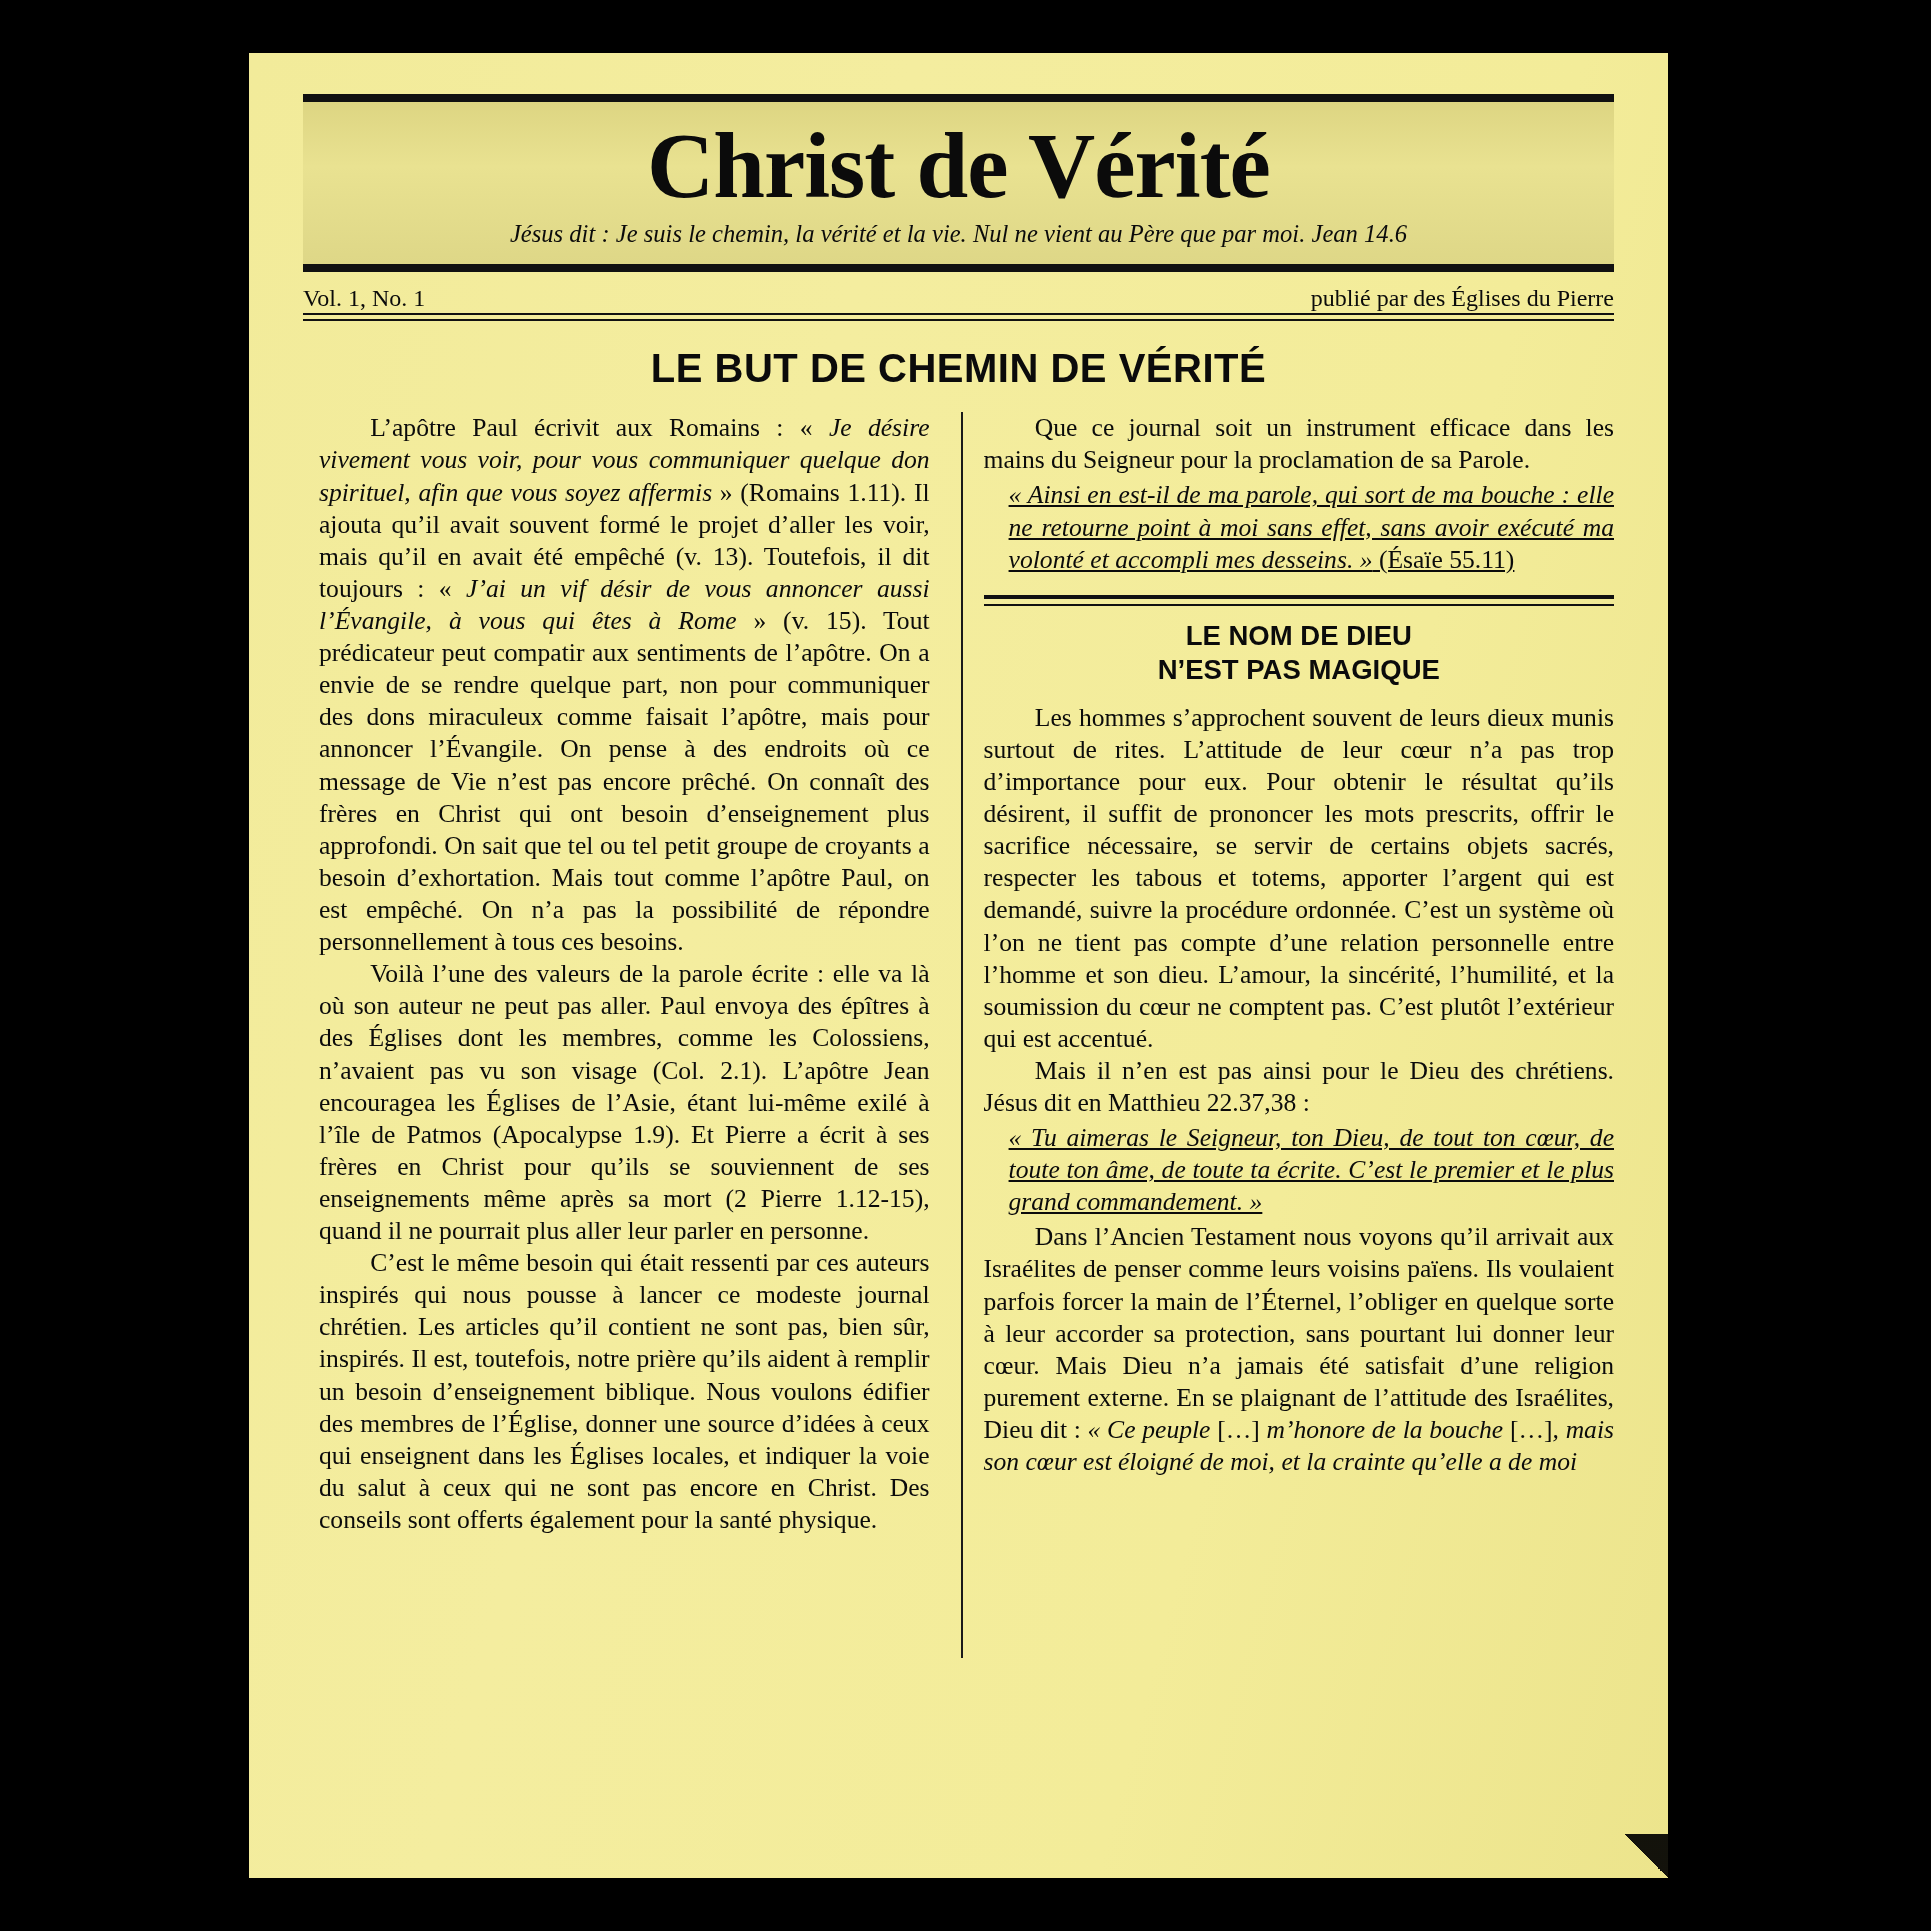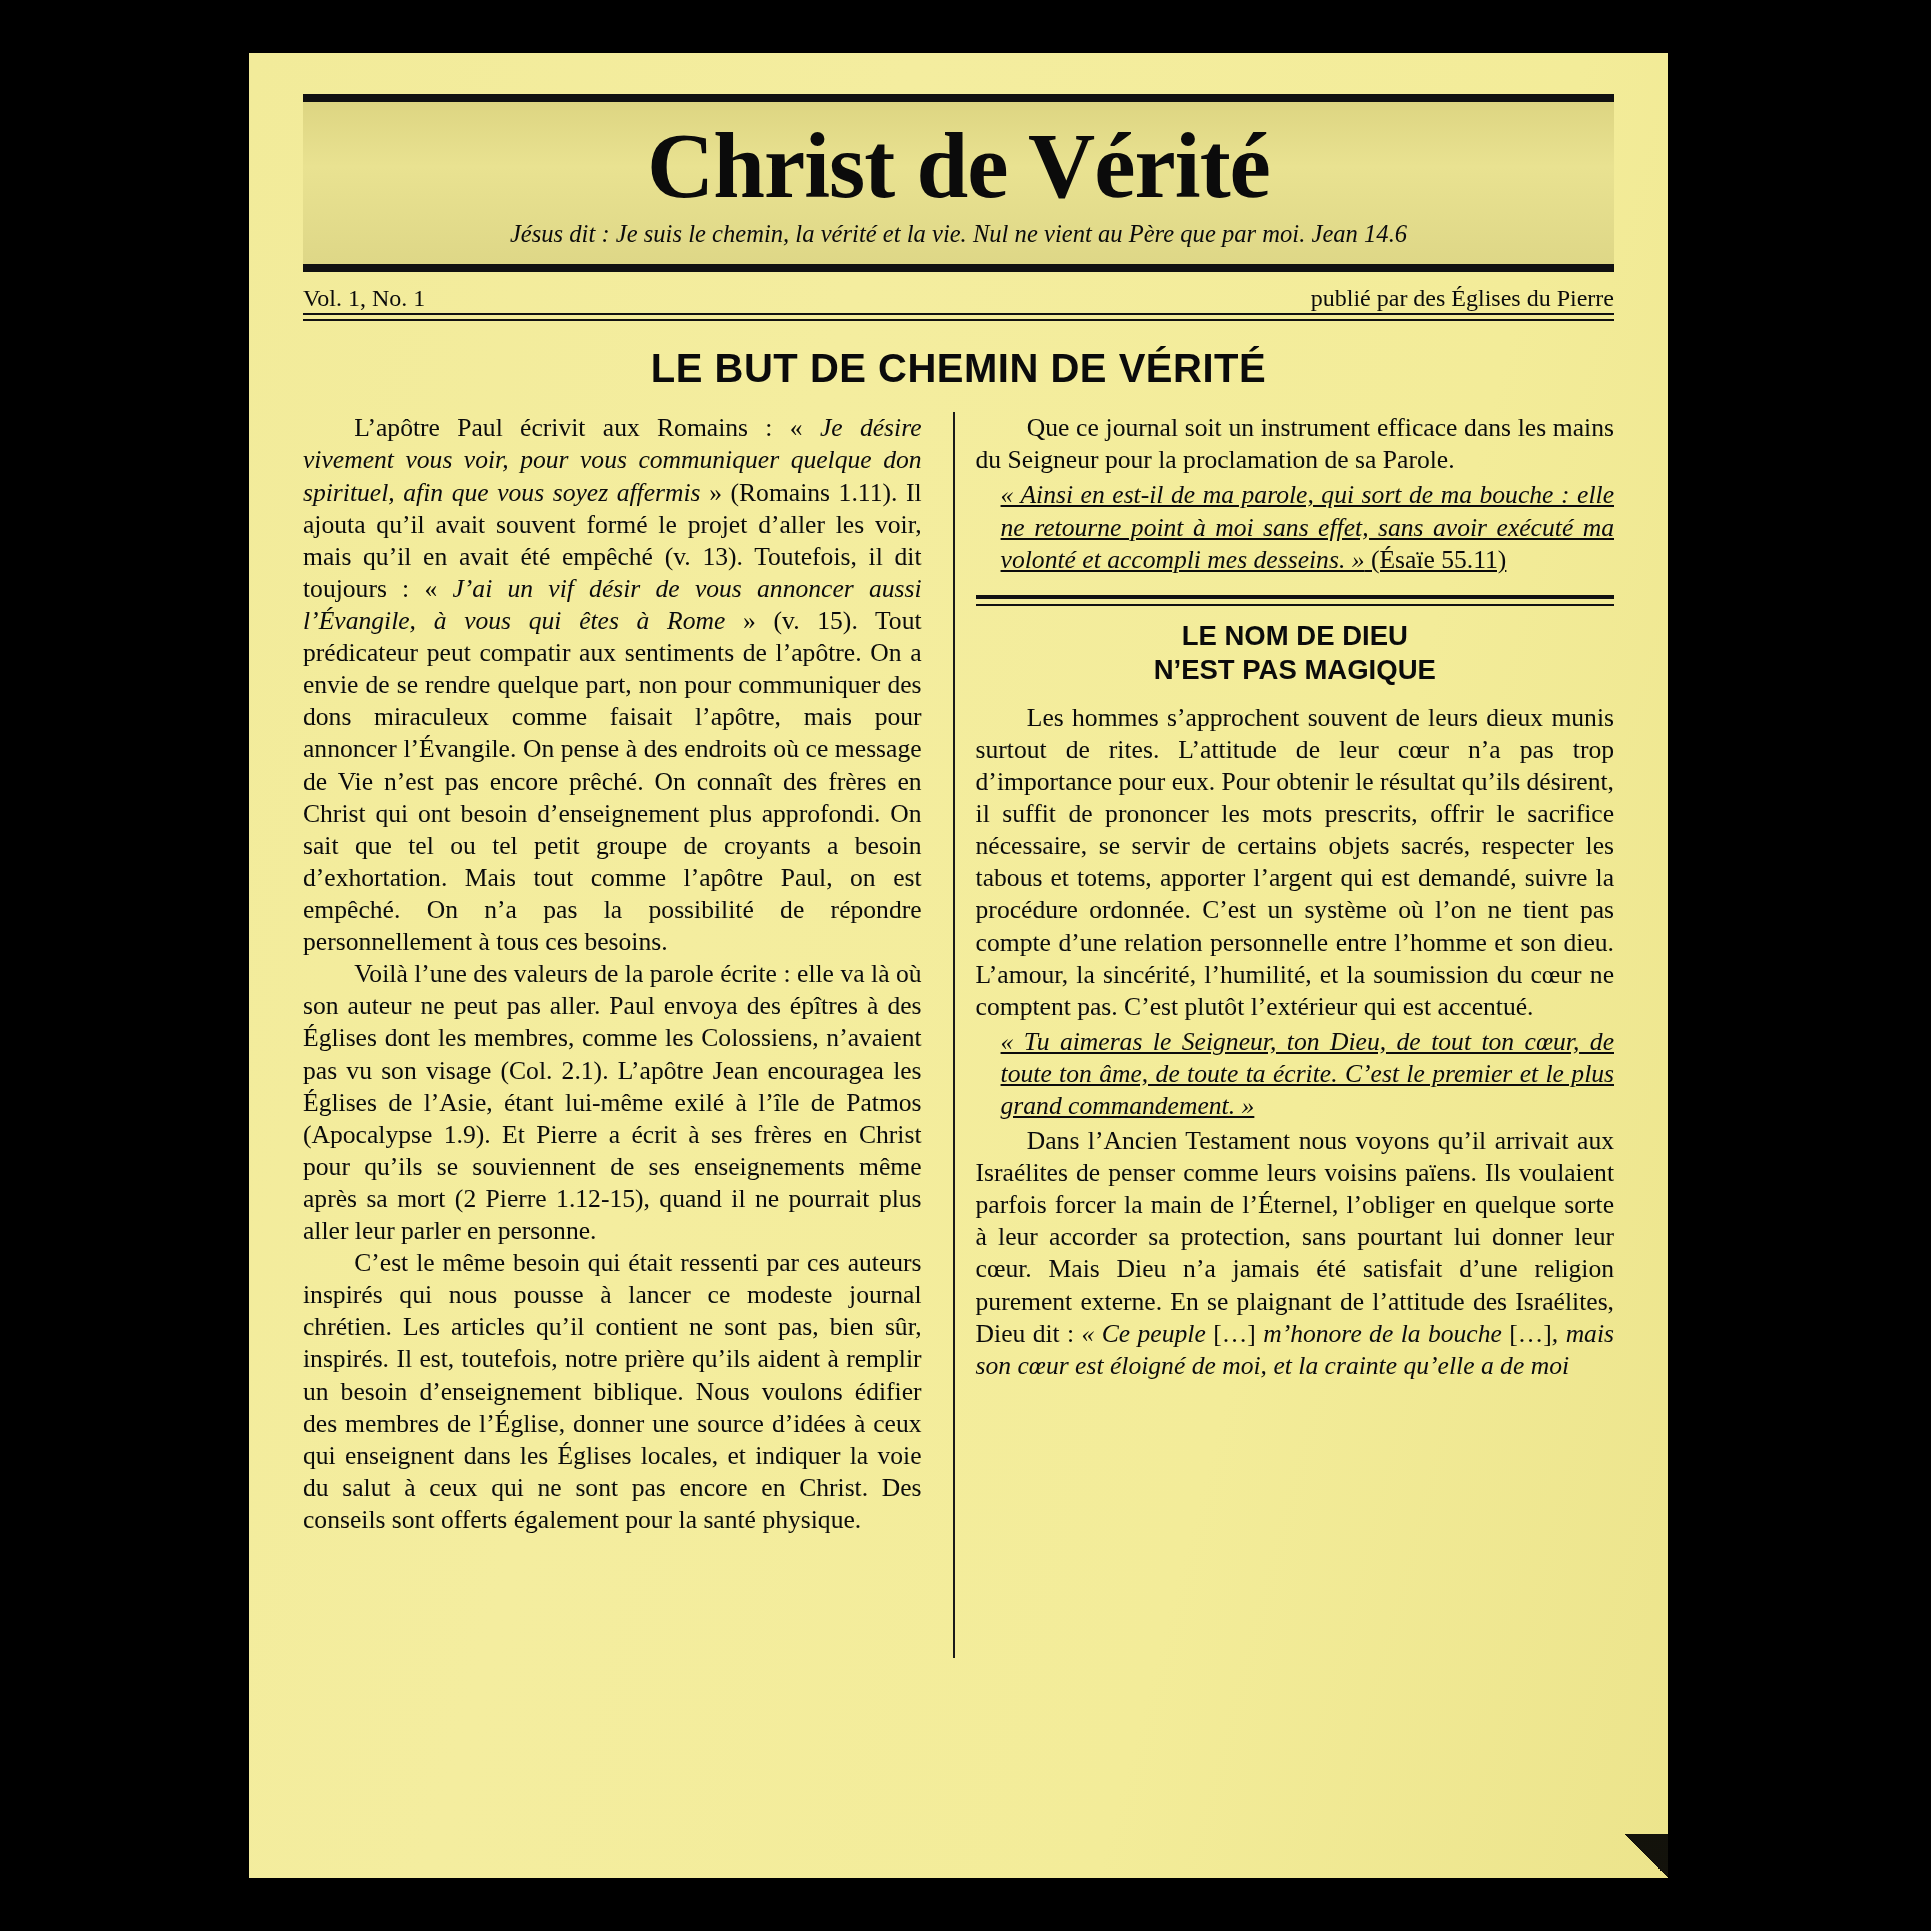--- a/index.html
+++ b/index.html
@@ -90,20 +90,21 @@
     letter-spacing: 0.5px;
     color: #0b0b0b;
     margin: 25px 0 21px 0;
   }
 
   
   .columns {
     display: flex;
     gap: 8px;
     height: 1246px;
+    margin-left: 16px;
   }
   .col {
     width: 50%;
     box-sizing: border-box;
   }
   .col-left {
     padding-right: 31px;
     border-right: 2.9px solid #1a1a1a;
   }
   .col-right {
@@ -190,20 +191,21 @@
         <div class="sep-rules">
           <div class="r1"></div>
           <div class="r2"></div>
         </div>
         <div class="sub-headline">
           <span>LE NOM DE DIEU</span><br>
           <span>N’EST PAS MAGIQUE</span>
         </div>
         <div id="right-article-2">
             <p class="body"><span class="roman">Les hommes s’approchent souvent de leurs dieux munis surtout de rites. L’attitude de leur cœur n’a pas trop d’importance pour eux. Pour obtenir le résultat qu’ils désirent, il suffit de prononcer les mots prescrits, offrir le sacrifice nécessaire, se servir de certains objets sacrés, respecter les tabous et totems, apporter l’argent qui est demandé, suivre la procédure ordonnée. C’est un système où l’on ne tient pas compte d’une relation personnelle entre l’homme et son dieu. L’amour, la sincérité, l’humilité, et la soumission du cœur ne comptent pas. C’est plutôt l’extérieur qui est accentué.</span></p>
+            <p class="body"><span class="roman">Mais il n’en est pas ainsi pour le Dieu des chrétiens. Jésus dit en Matthieu 22.37,38 :</span></p>
             <p class="quote"><span class="italic">« Tu aimeras le Seigneur, ton Dieu, de tout ton cœur, de toute ton âme, de toute ta écrite. C’est le premier et le plus grand commandement. »</span></p>
             <p class="body"><span class="roman">Dans l’Ancien Testament nous voyons qu’il arrivait aux Israélites de penser comme leurs voisins païens. Ils voulaient parfois forcer la main de l’Éternel, l’obliger en quelque sorte à leur accorder sa protection, sans pourtant lui donner leur cœur. Mais Dieu n’a jamais été satisfait d’une religion purement externe. En se plaignant de l’attitude des Israélites, Dieu dit : </span><span class="italic">« Ce peuple </span><span class="roman">[…]</span><span class="italic"> m’honore de la bouche </span><span class="roman">[…]</span><span class="italic">, mais son cœur est éloigné de moi, et la crainte qu’elle a de moi</span></p>
           </div>
       </div>
     </div>
 
   </div>
 </div>
 
 

